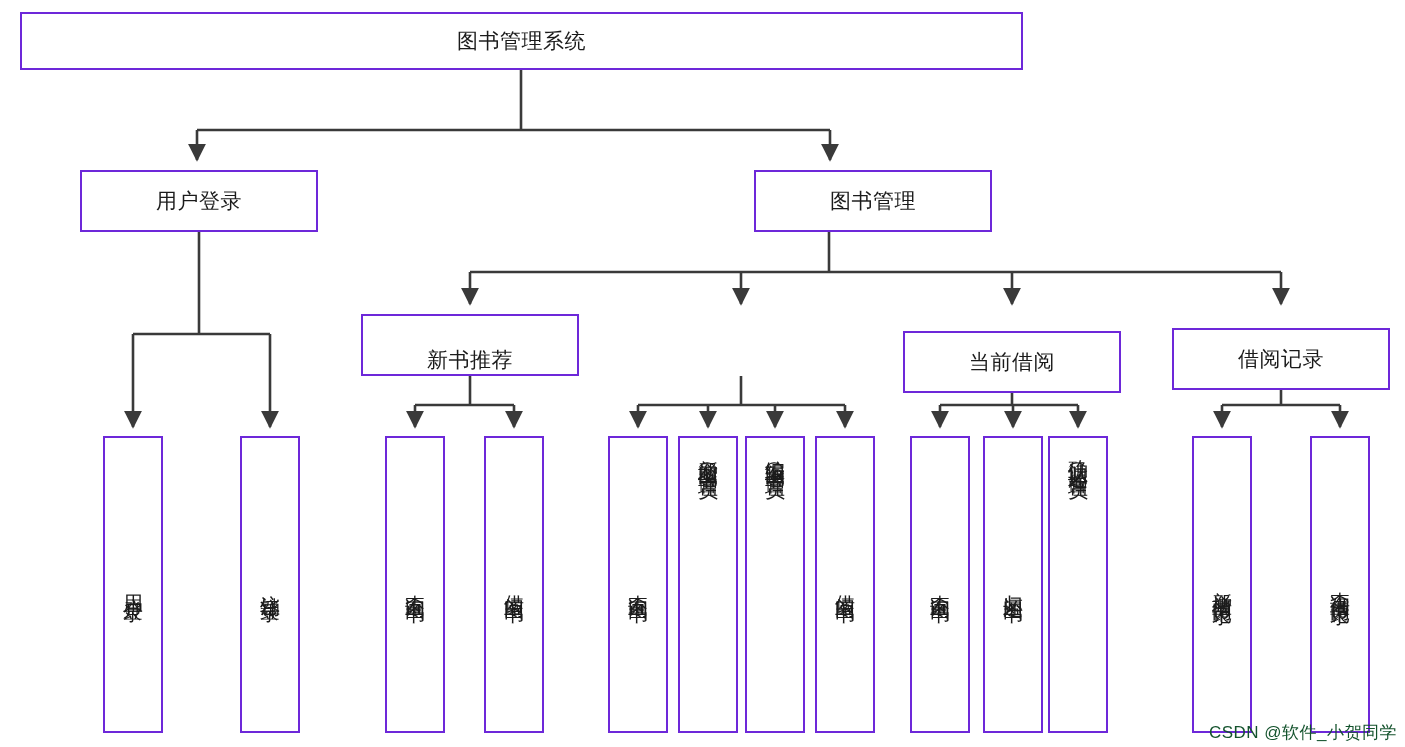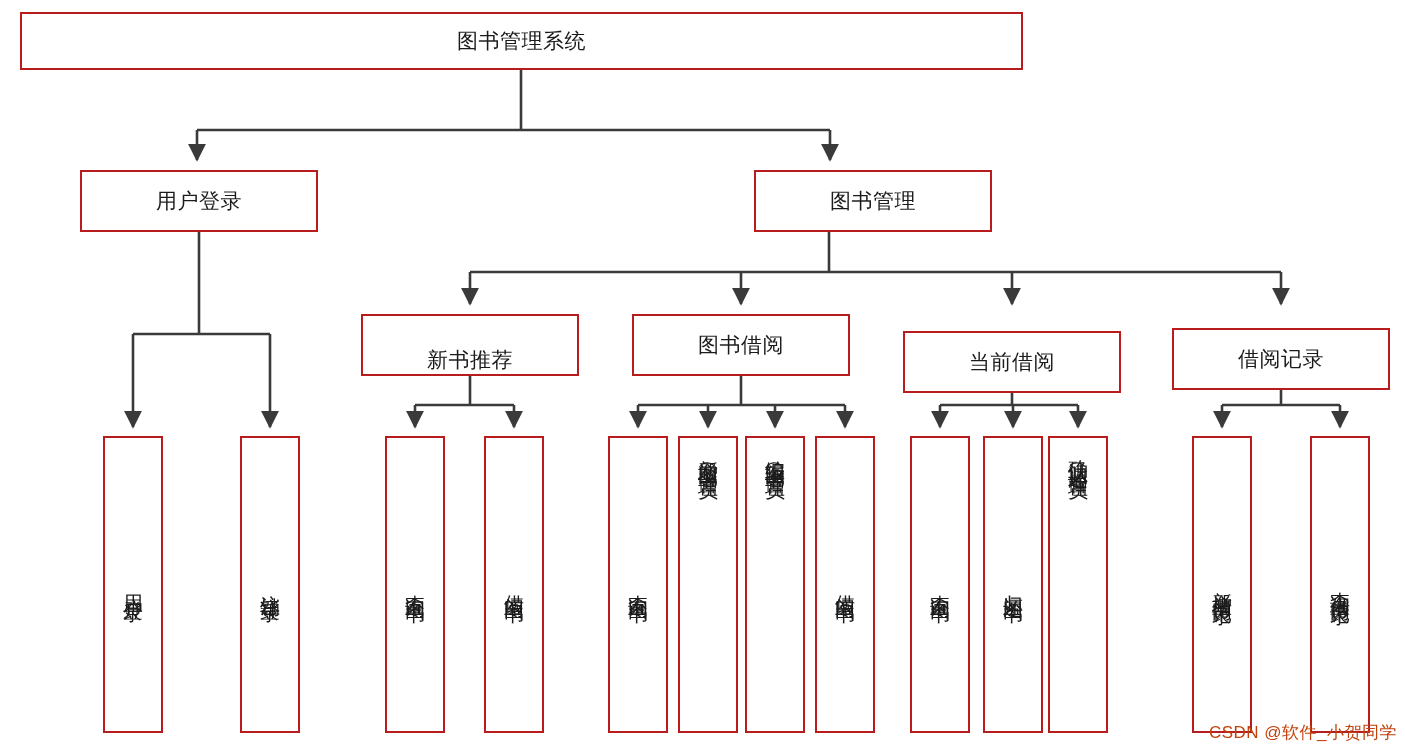--- a/index.html
+++ b/index.html
@@ -23,21 +23,21 @@
     left: 0;
     top: 0;
     width: 1405px;
     height: 747px;
   }
   
   .node {
     position: absolute;
     box-sizing: border-box;
     background: #ffffff;
-    border: 2px solid #b91c1c;
+    border: 2px solid #6d28d9;
     display: flex;
     align-items: center;
     justify-content: center;
     color: #1b1b1b;
     z-index: 3;
   }
   .node .label {
     display: block;
     line-height: 1.28;
     text-align: center;
@@ -68,21 +68,21 @@
   .node.leaf.centered {
     align-items: center;
     padding-top: 0;
   }
   
   #watermark {
     position: absolute;
     right: 8px;
     bottom: 3px;
     font-size: 17px;
-    color: #c2410c;
+    color: #14532d;
     letter-spacing: 0.5px;
     z-index: 6;
     white-space: nowrap;
     pointer-events: none;
     margin-left: 9px;
   }
 </style>
 </head>
 <body>
 
@@ -146,23 +146,20 @@
   <div class="node horizontal" id="node-l2-0" style="left: 80px; top: 170px; width: 238px; height: 62px;">
     <span class="label">用户登录</span>
   </div>
   <div class="node horizontal" id="node-l2-1" style="left: 710px; top: 170px; width: 238px; height: 62px; margin-left: 44px;">
     <span class="label">图书管理</span>
   </div>
 
   <div class="node horizontal" id="node-l3-0" style="left: 361px; top: 314px; width: 218px; height: 62px; align-items: flex-end;">
     <span class="label">新书推荐</span>
   </div>
-  <div class="node horizontal" id="node-l3-1" style="left: 632px; top: 314px; width: 218px; height: 62px;">
-    <span class="label">图书借阅</span>
-  </div>
   <div class="node horizontal" id="node-l3-2" style="left: 903px; top: 331px; width: 218px; height: 62px;">
     <span class="label">当前借阅</span>
   </div>
   <div class="node horizontal" id="node-l3-3" style="left: 1172px; top: 328px; width: 218px; height: 62px;">
     <span class="label">借阅记录</span>
   </div>
 
   <div class="node leaf centered" id="node-leaf-0" style="left: 103px; top: 436px; width: 60px; height: 297px;">
     <span class="label">用户登录</span>
   </div>

